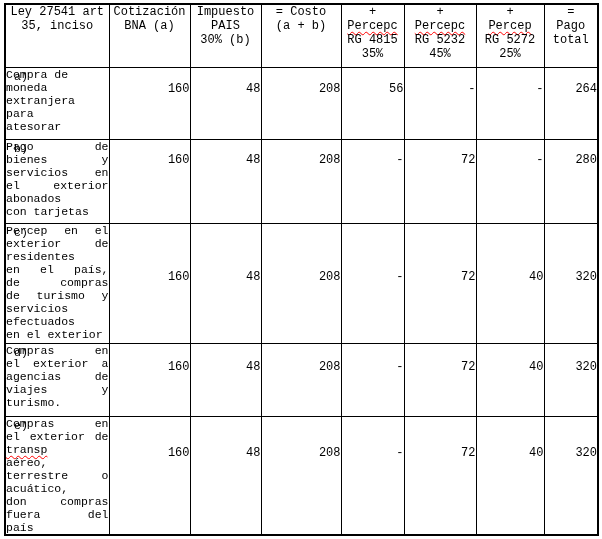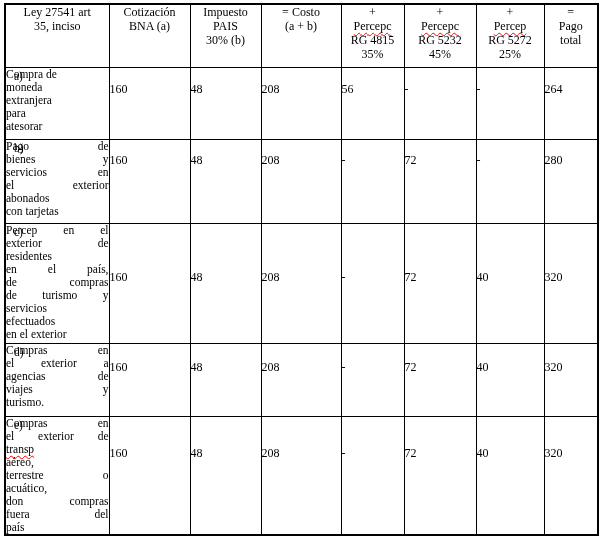--- a/index.html
+++ b/index.html
@@ -1,21 +1,21 @@
 <!DOCTYPE html>
 <html><head>
 <meta charset="utf-8">
 <style>
   html,body{margin:0;padding:0;background:#ffffff;}
   .page{
     width:602px;height:539px;
     background:#ffffff;
     box-sizing:border-box;
     padding:3px 0 0 4px;
-    font-family:Liberation Serif, serif;
+    font-family:Liberation Mono, monospace;
     color:#000000;
     overflow:hidden;
   }
   table.doc{
     border-collapse:collapse;
     table-layout:fixed;
     width:593px;
     border:2px solid #000;
   }
   table.doc th, table.doc td{
@@ -48,21 +48,21 @@
   }
   .tline{text-align:left;}
   .tline.just{
     text-align:justify;
     text-align-last:justify;
   }
   
   td.val{
     font-size:12px;
     line-height:14px;
-    text-align:left;
+    text-align:right;
   }
   tr.hr{height:63px;}
   tr.ra{height:72px;}
   tr.rb{height:84px;}
   tr.rc{height:120px;}
   tr.rd{height:73px;}
   tr.re{height:116px;}
   tr.ra td.val{padding-top:14px;}
   tr.rb td.val{padding-top:13px;}
   tr.rc td.val{padding-top:46px;}

